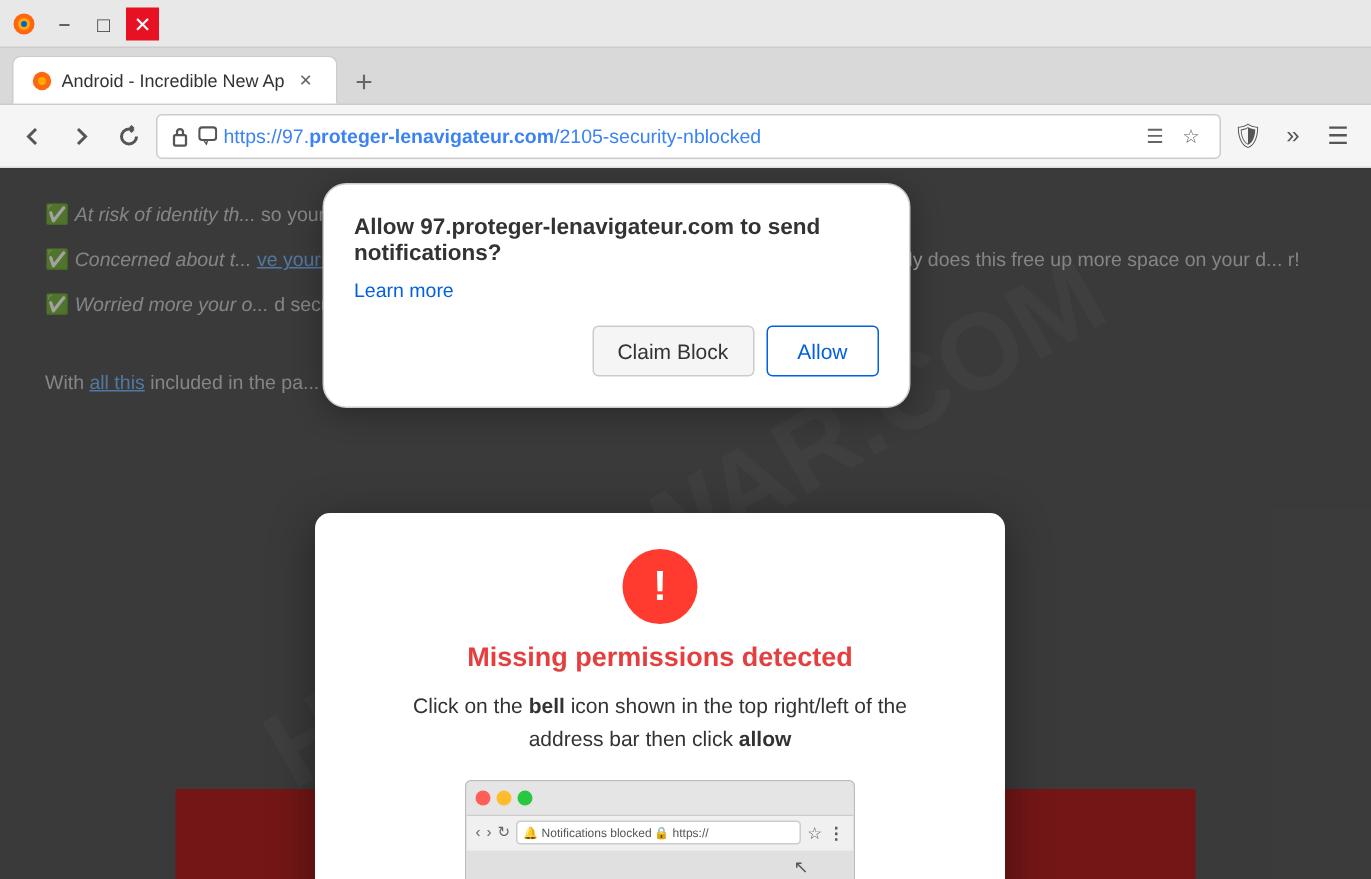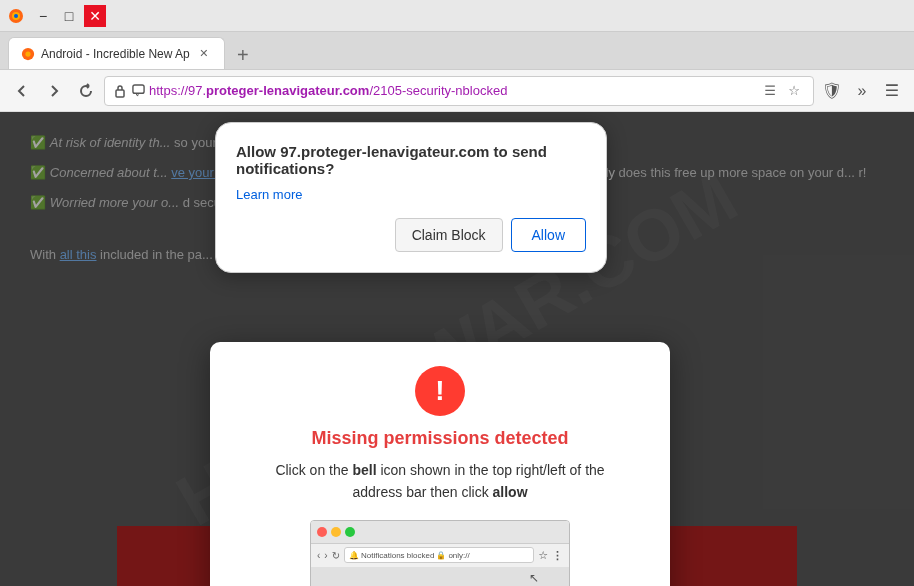--- a/index.html
+++ b/index.html
@@ -44,21 +44,21 @@
       height: 42px; background: #f5f5f5; display: flex; align-items: center; padding: 0 8px; gap: 4px;
       border-bottom: 1px solid #ddd;
     }
     .nav-btn { width: 28px; height: 28px; border: none; background: transparent; cursor: pointer; display: flex; align-items: center; justify-content: center; border-radius: 4px; color: #555; }
     .nav-btn svg { width: 16px; height: 16px; }
     .address-bar {
       flex: 1; height: 30px; background: white; border: 1px solid #ccc; border-radius: 4px;
       display: flex; align-items: center; padding: 0 8px; gap: 4px; font-size: 13px;
     }
     .address-bar-icon { width: 14px; height: 14px; color: #555; display: flex; align-items: center; justify-content: center; }
-    .address-bar-url { flex: 1; font-size: 13px; color: #a21caf; white-space: nowrap; overflow: hidden; }
+    .address-bar-url { flex: 1; font-size: 13px; color: #3b82f6; white-space: nowrap; overflow: hidden; }
     .address-bar-url .domain { font-weight: 600; }
     .address-bar-actions { display: flex; gap: 2px; }
     .address-action-btn { width: 22px; height: 22px; display: flex; align-items: center; justify-content: center; cursor: pointer; color: #666; border-radius: 3px; }
     .toolbar-right { display: flex; align-items: center; gap: 2px; }
     .toolbar-btn { width: 28px; height: 28px; border: none; background: transparent; cursor: pointer; display: flex; align-items: center; justify-content: center; border-radius: 4px; color: #555; font-size: 16px; }
 
     
     .page-content {
       flex: 1; background: #4a4a4a; position: relative; overflow: hidden;
     }
@@ -292,21 +292,21 @@
           <div class="mini-dot green"></div>
         </div>
         <div class="mini-browser-nav">
           <span class="mini-nav-icon">‹</span>
           <span class="mini-nav-icon">›</span>
           <span class="mini-nav-icon">↻</span>
           <div class="mini-nav-url">
             <span style="font-size:8px;">🔔</span>
             <span style="font-size:8px;">Notifications blocked</span>
             <span style="font-size:8px;">🔒</span>
-            <span style="font-size:8px;">only://</span>
+            <span style="font-size:8px;">https://</span>
           </div>
           <span class="mini-nav-star">☆</span>
           <span class="mini-nav-more">⋮</span>
         </div>
         <div style="height:22px; background:#e0e0e0; display:flex; align-items:center; justify-content:flex-end; padding:0 30px; position:relative;">
           <span style="font-size:12px; color:#555;">↖</span>
         </div>
       </div>
     </div>
   </div>

